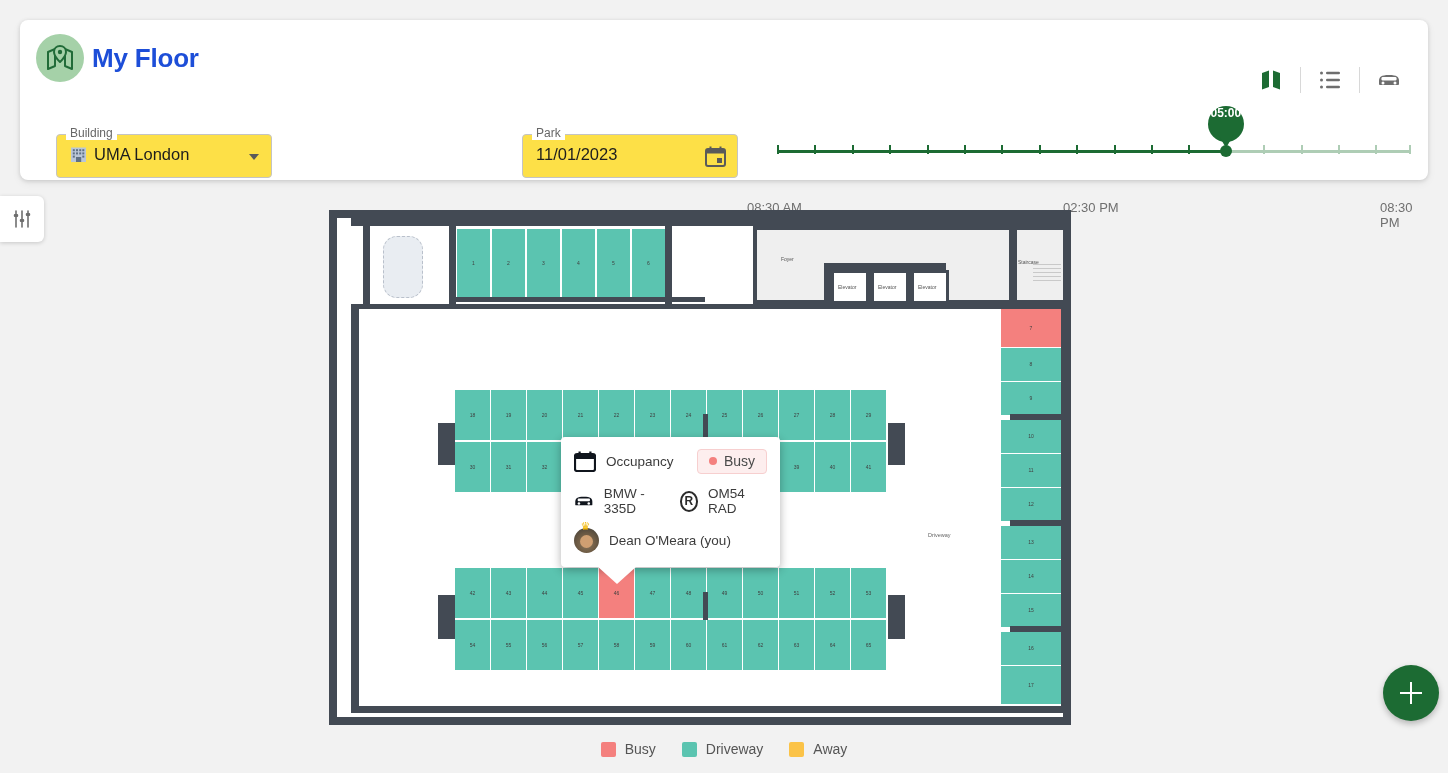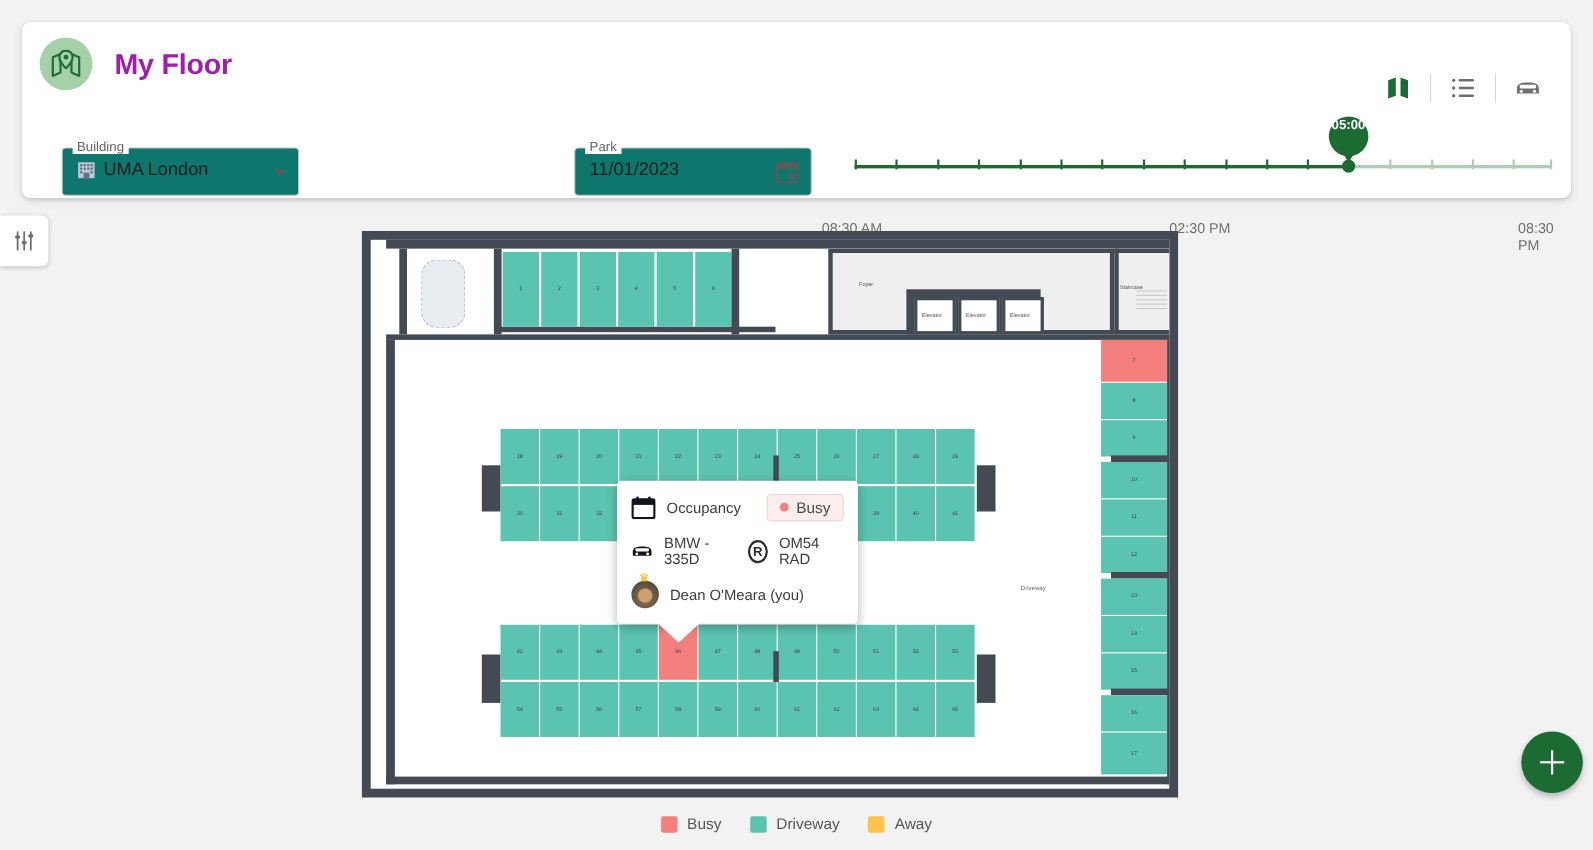--- a/index.html
+++ b/index.html
@@ -18,37 +18,37 @@
     background: #ffffff;
     border-radius: 8px;
     box-shadow: 0 1px 4px rgba(0,0,0,0.14), 0 3px 10px rgba(0,0,0,0.06);
   }
   .titlerow { position: absolute; left: 16px; top: 14px; display: flex; align-items: center; }
   .applogo {
     width: 48px; height: 48px; border-radius: 50%;
     background: #a5d1a8; display: flex; align-items: center; justify-content: center;
   }
   .apptitle {
-    margin-left: 20px;
-    font-size: 26px; font-weight: bold; color: #a21caf; letter-spacing: -0.2px;
+    margin-left: 8px;
+    font-size: 26px; font-weight: bold; color: #1d4ed8; letter-spacing: -0.2px;
   }
   .headericons {
     position: absolute; right: 18px; top: 40px;
     display: flex; align-items: center; gap: 0px;
   }
   .hicon {
     width: 42px; height: 40px; display:flex; align-items:center; justify-content:center;
     cursor: pointer;
   }
   .hdiv { width: 1px; height: 26px; background: #d8d8d8; margin: 0 8px; }
 
   
   .field {
     position: absolute; top: 114px; height: 44px;
-    border: 1px solid #c4c4c4; border-radius: 4px; background: #0f766e; text-decoration: underline;
+    border: 1px solid #c4c4c4; border-radius: 4px; background: #fde047; text-decoration: underline;
   }
   .field .legend {
     position: absolute; left: 9px; top: -9px;
     background: #fff; padding: 0 4px;
     font-size: 12px; color: #666; line-height: 14px;
   }
   .field .value {
     position: absolute; left: 13px; top: 10px;
     font-size: 16.5px; color: #1d1d1d; white-space: nowrap;
     display: flex; align-items: center; gap: 7px;

